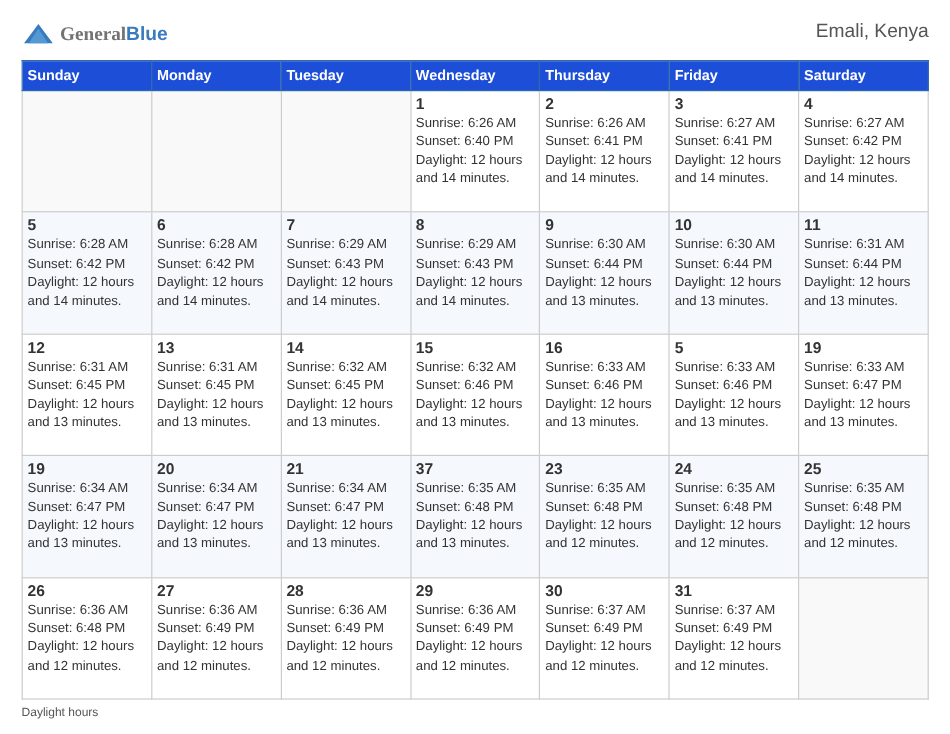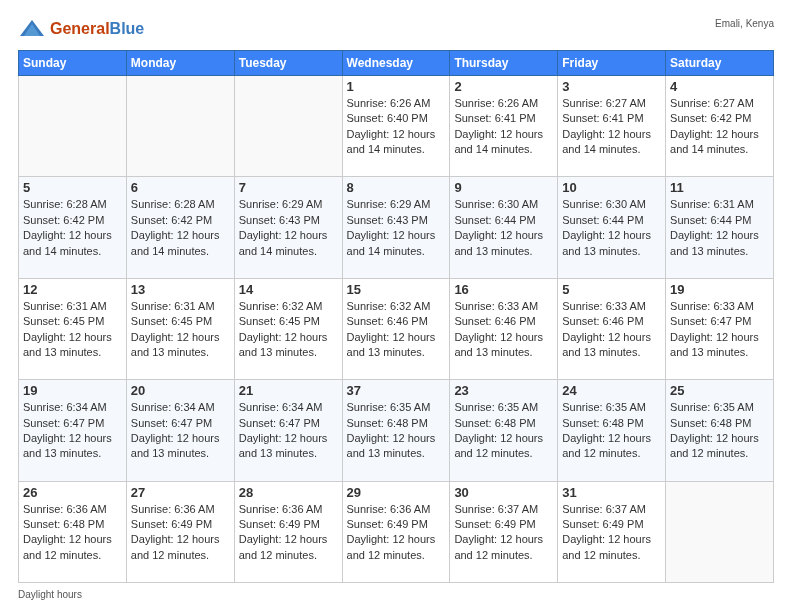--- a/index.html
+++ b/index.html
@@ -24,53 +24,54 @@
       margin-bottom: 10px;
     }
     .logo {
       display: flex;
       align-items: center;
       gap: 4px;
     }
     .logo-text-general {
       font-size: 16px;
       font-weight: bold;
-      color: #c2410c;
+      color: #737373;
+      font-family: Liberation Serif, serif;
     }
     .logo-text-blue {
       font-size: 16px;
       font-weight: bold;
       color: #3a7bbf;
       margin-top: 48px;
     }
     .logo-icon {
       width: 28px;
       height: 22px;
     }
     .title-block {
       text-align: right;
     }
     .month-title {
       font-size: 32px;
       color: #333;
       font-weight: normal;
     }
     .location-title {
-      font-size: 10px;
+      font-size: 16px;
       color: #555;
     }
     .calendar {
       flex: 1;
       border: 1px solid #ccc;
       border-collapse: collapse;
       width: 100%;
       table-layout: fixed;
     }
     .calendar th {
-      background: #3b82f6;
+      background: #1d4ed8;
       color: #fff;
       font-size: 12px;
       font-weight: bold;
       padding: 5px 4px;
       text-align: left;
       border: 1px solid #2e6aaa;
     }
     .calendar td {
       vertical-align: top;
       border: 1px solid #ccc;

